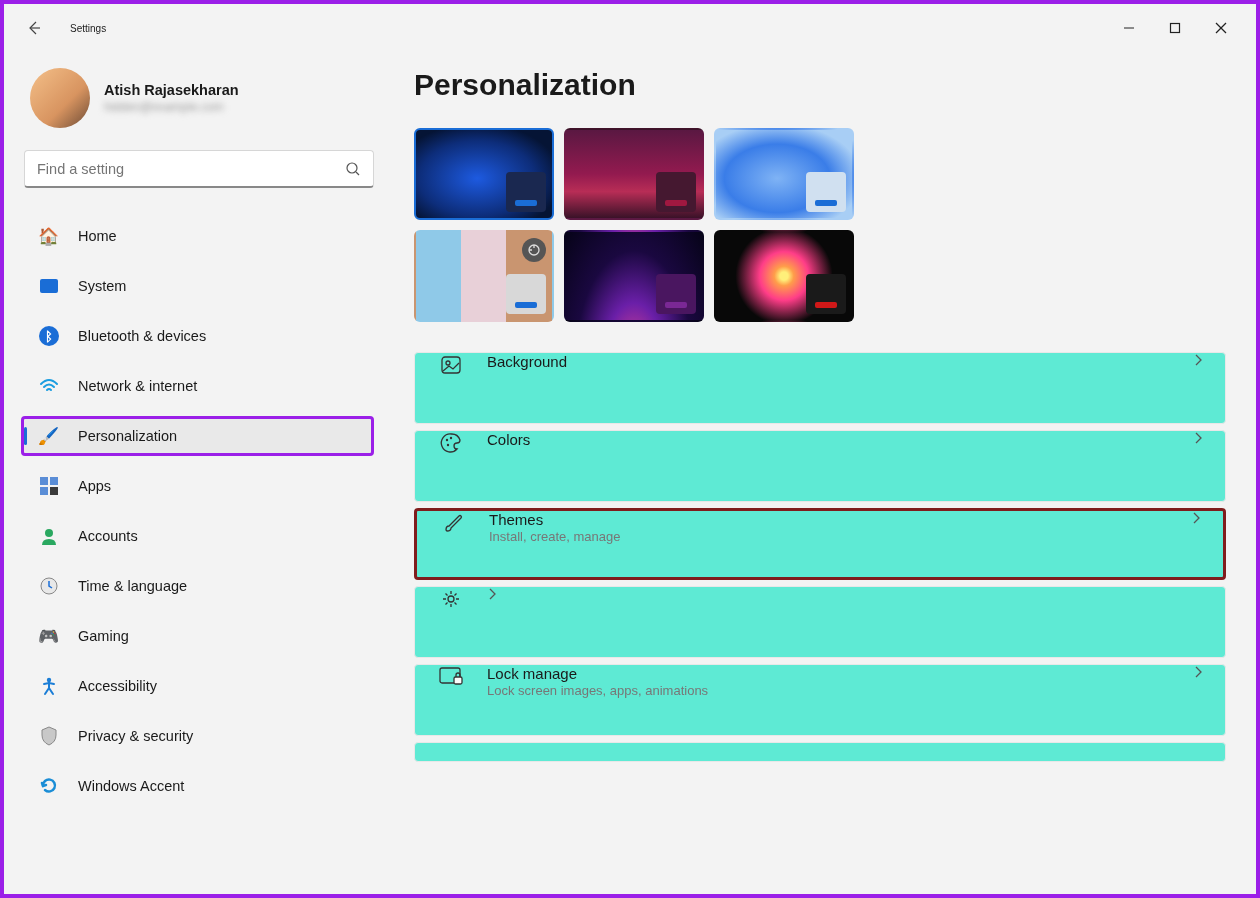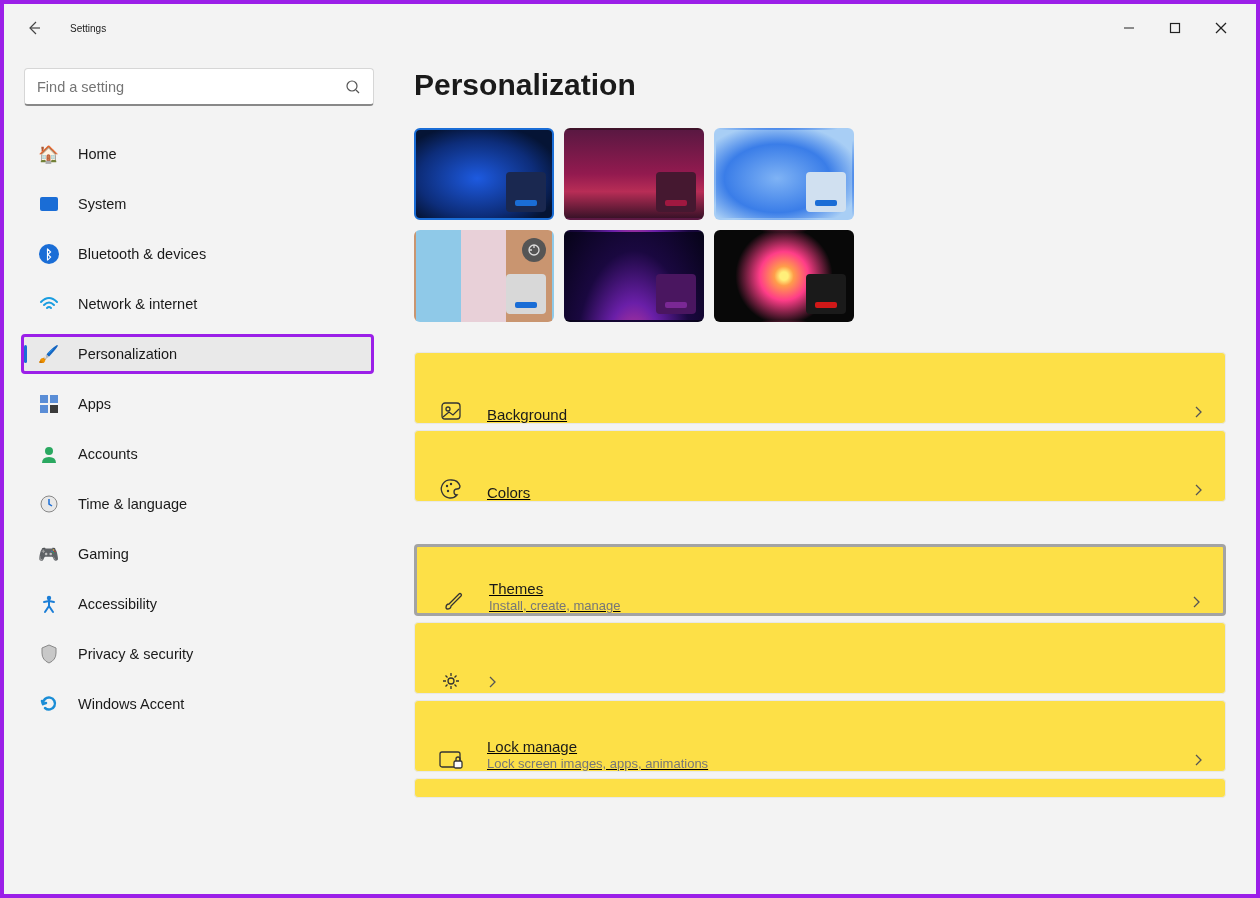--- a/index.html
+++ b/index.html
@@ -170,33 +170,31 @@
   width: 22px;
   height: 6px;
   border-radius: 2px;
 }
 .settings-list {
   display: flex;
   flex-direction: column;
   gap: 6px;
 }
 .setting-card {
-  background: #fde047;
+  background: #5eead4;
   border: 1px solid #e8e8e8;
   border-radius: 4px;
   height: 72px;
   display: flex;
-  align-items: flex-end;
+  align-items: flex-start;
   padding: 0 22px;
   cursor: pointer;
-  text-decoration: underline;
 }
 .setting-card.highlighted {
-  border: 3px solid #a3a3a3;
-  margin-top: 36px;
+  border: 3px solid #7f1d1d;
 }
 .setting-icon {
   width: 28px;
   margin-right: 22px;
   display: flex;
   align-items: center;
   justify-content: center;
 }
 .setting-text {
   flex: 1;
@@ -263,20 +261,27 @@
         <svg width="12" height="12">
           <line x1="1" y1="1" x2="11" y2="11" stroke="#222" stroke-width="1.2"></line>
           <line x1="11" y1="1" x2="1" y2="11" stroke="#222" stroke-width="1.2"></line>
         </svg>
       </div>
   </div>
 </div>
 
 <div class="app-body">
   <aside class="sidebar">
+    <div class="profile">
+      <div class="avatar"></div>
+      <div>
+        <div class="profile-name">Atish Rajasekharan</div>
+        <div class="profile-email">hidden@example.com</div>
+      </div>
+    </div>
     <div class="search-box">
       <input type="text" placeholder="Find a setting" style="">
       <svg width="16" height="16" viewBox="0 0 16 16">
           <circle cx="7" cy="7" r="5" stroke="#555" stroke-width="1.2" fill="none"></circle>
           <line x1="11" y1="11" x2="14" y2="14" stroke="#555" stroke-width="1.2"></line>
         </svg>
     </div>
     <ul class="nav-list" id="nav-list">
         <li class="nav-item">
           <span class="nav-icon">

